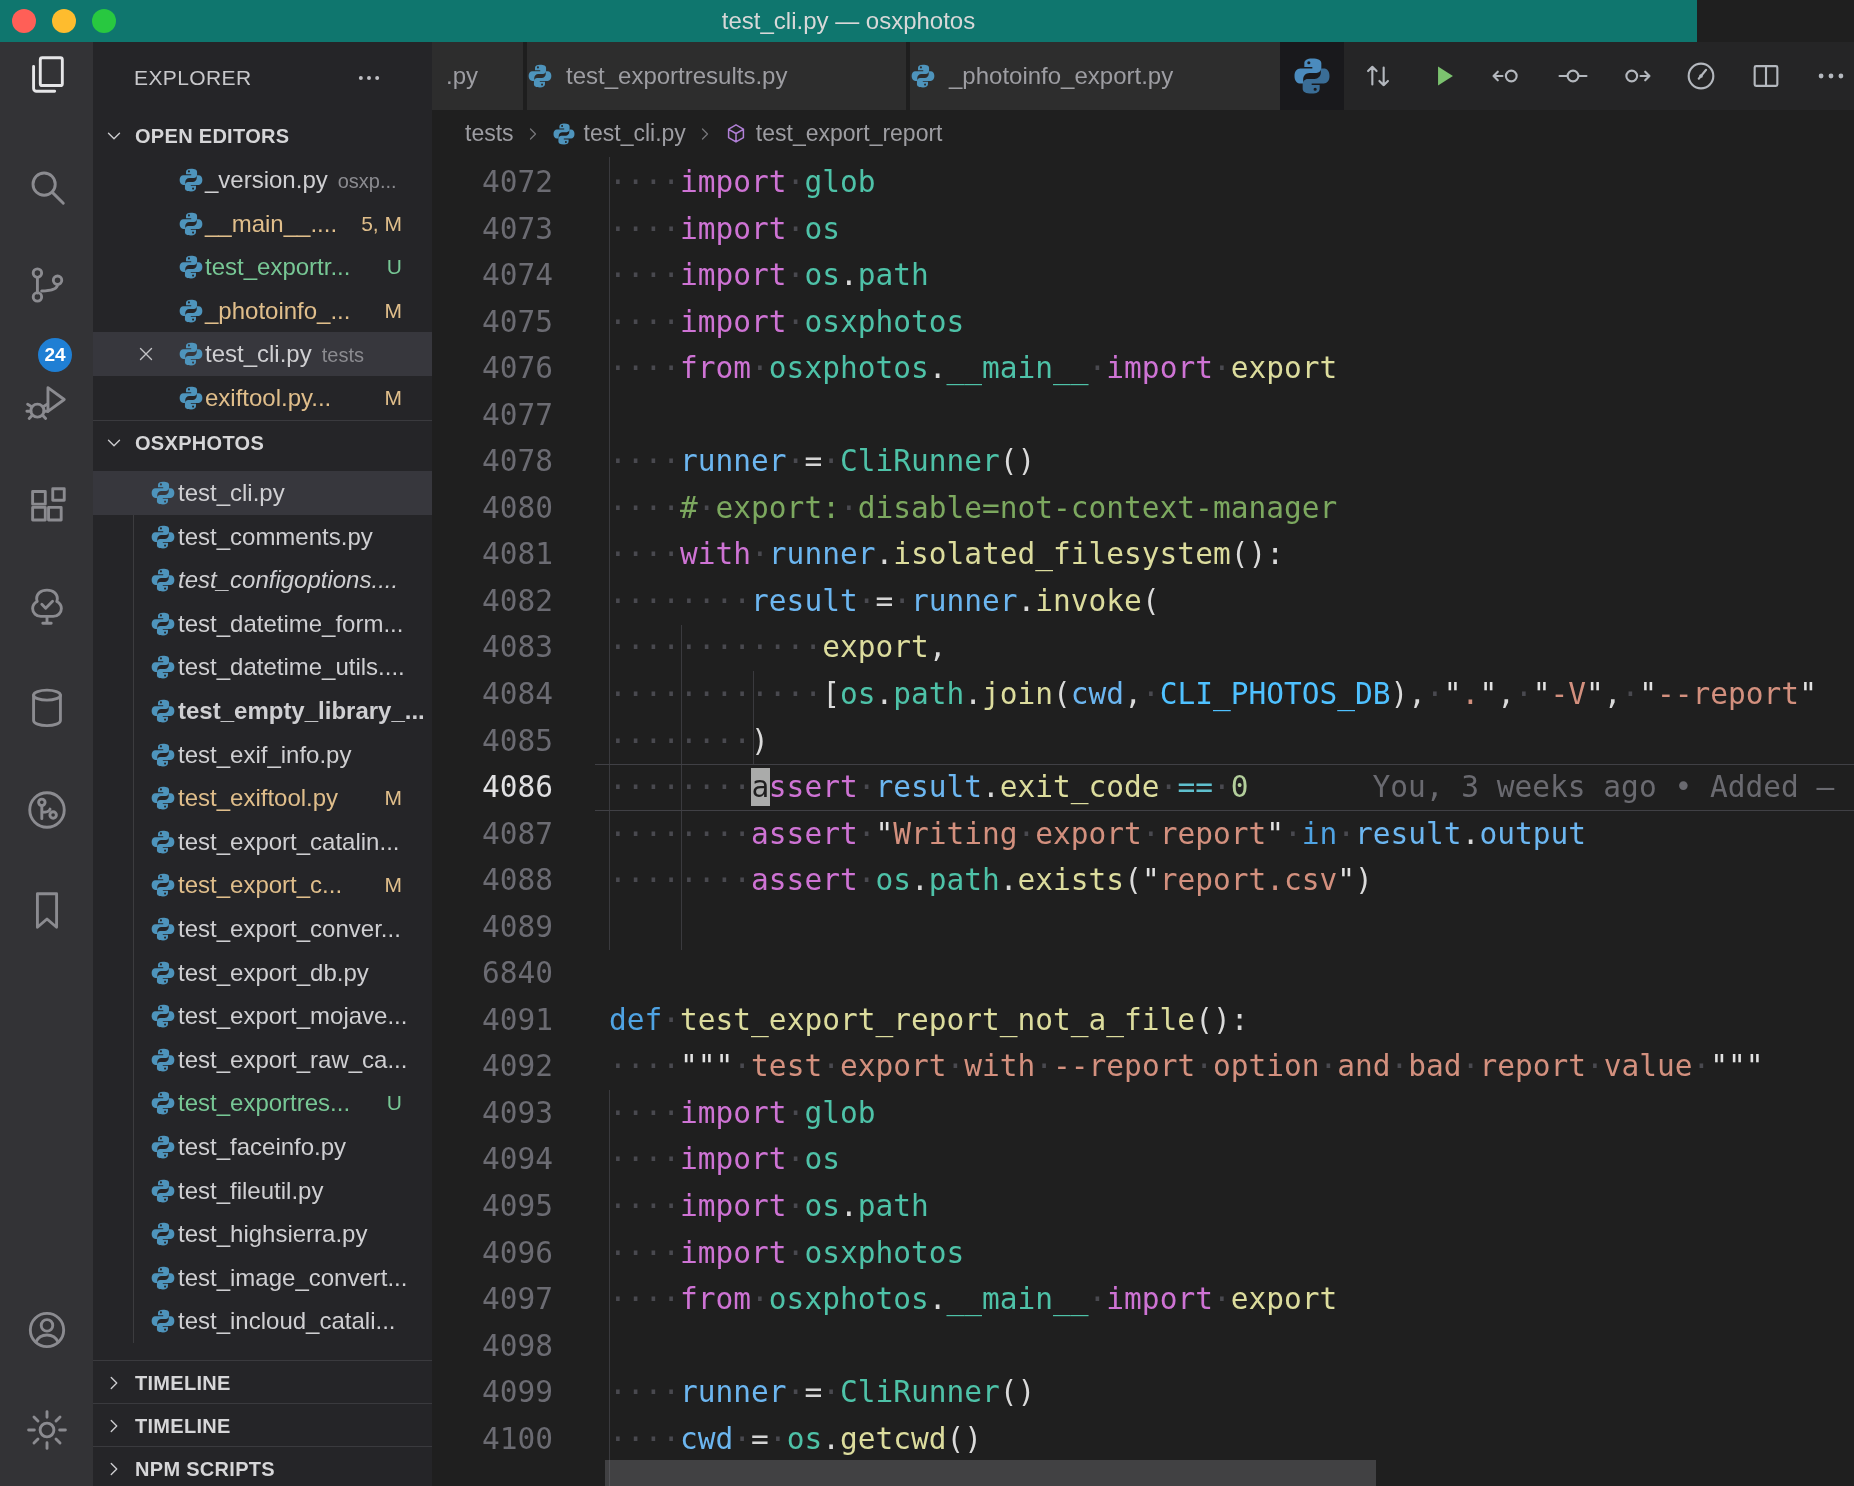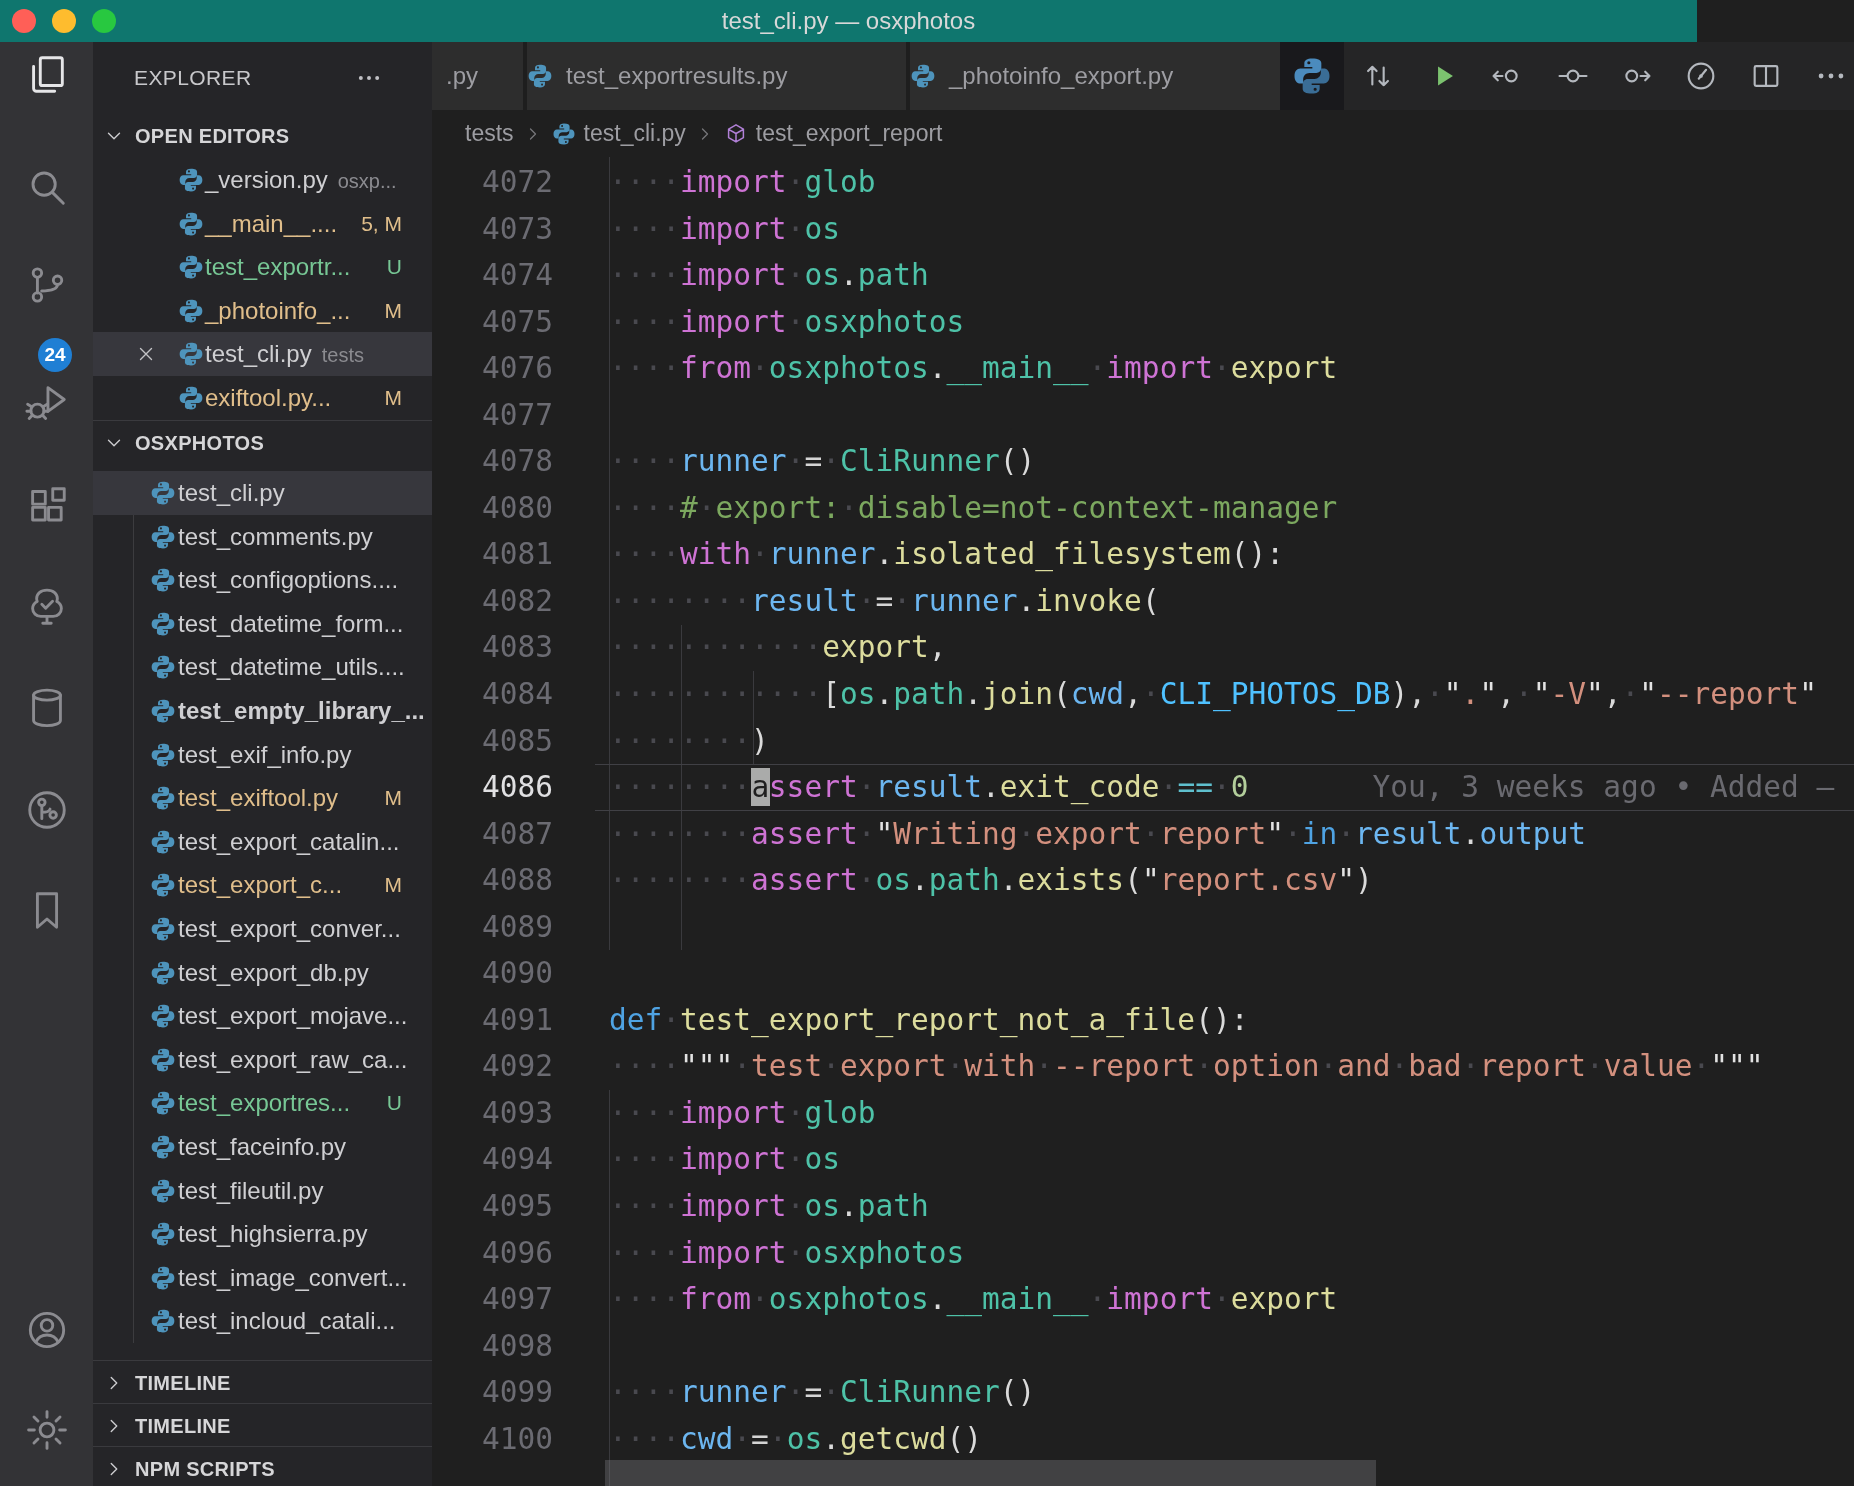--- a/index.html
+++ b/index.html
@@ -325,21 +325,21 @@
             <g fill="#4E94BC">
               <path d="M12 1.5c-2.9 0-4.6 1-4.6 2.9v2.2h4.8v.9H4.9C3 7.5 1.5 9.2 1.5 12c0 2.9 1.5 4.5 3.4 4.5h1.8v-2.6c0-2 1.7-3.7 3.7-3.7h4.2c1.7 0 3-1.4 3-3.1V4.4c0-1.9-1.7-2.9-5.6-2.9zm-1.9 1.6a.95.95 0 1 1 0 1.9.95.95 0 0 1 0-1.9z"></path>
             </g>
             <g fill="#4E94BC">
               <path d="M12 22.5c2.9 0 4.6-1 4.6-2.9v-2.2h-4.8v-.9h7.3c1.9 0 3.4-1.7 3.4-4.5 0-2.9-1.5-4.5-3.4-4.5h-1.8v2.6c0 2-1.7 3.7-3.7 3.7H9.4c-1.7 0-3 1.4-3 3.1v2.7c0 1.9 1.7 2.9 5.6 2.9zm1.9-1.6a.95.95 0 1 1 0-1.9.95.95 0 0 1 0 1.9z"></path>
             </g>
           </svg>
         </span>
         <span class="flabel" style="left:85px">test_comments.py</span>
       </div>
-      <div class="row" style="top: 516.2px; height: 43.6px;">
+      <div class="row" style="top: 516.2px; height: 43.6px; font-style: italic;">
         <span class="ficon icn" style="left:57px">
           <svg viewBox="0 0 24 24">
             <g fill="#4E94BC">
               <path d="M12 1.5c-2.9 0-4.6 1-4.6 2.9v2.2h4.8v.9H4.9C3 7.5 1.5 9.2 1.5 12c0 2.9 1.5 4.5 3.4 4.5h1.8v-2.6c0-2 1.7-3.7 3.7-3.7h4.2c1.7 0 3-1.4 3-3.1V4.4c0-1.9-1.7-2.9-5.6-2.9zm-1.9 1.6a.95.95 0 1 1 0 1.9.95.95 0 0 1 0-1.9z"></path>
             </g>
             <g fill="#4E94BC">
               <path d="M12 22.5c2.9 0 4.6-1 4.6-2.9v-2.2h-4.8v-.9h7.3c1.9 0 3.4-1.7 3.4-4.5 0-2.9-1.5-4.5-3.4-4.5h-1.8v2.6c0 2-1.7 3.7-3.7 3.7H9.4c-1.7 0-3 1.4-3 3.1v2.7c0 1.9 1.7 2.9 5.6 2.9zm1.9-1.6a.95.95 0 1 1 0-1.9.95.95 0 0 1 0 1.9z"></path>
             </g>
           </svg>
         </span>
@@ -741,21 +741,21 @@
         <div class="line"><span class="lnum">4080</span><span class="ltext"><span class="wsdot">····</span><span class="tk cm">#</span><span class="wsdot">·</span><span class="tk cm">export:</span><span class="wsdot">·</span><span class="tk cm">disable=not-context-manager</span></span></div>
         <div class="line"><span class="lnum">4081</span><span class="ltext"><span class="wsdot">····</span><span class="tk kw">with</span><span class="wsdot">·</span><span class="tk vr">runner</span><span class="tk pc">.</span><span class="tk fn">isolated_filesystem</span><span class="tk pc">():</span></span></div>
         <div class="line"><span class="lnum">4082</span><span class="ltext"><span class="wsdot">········</span><span class="tk vr">result</span><span class="wsdot">·</span><span class="tk pl">=</span><span class="wsdot">·</span><span class="tk vr">runner</span><span class="tk pc">.</span><span class="tk fn">invoke</span><span class="tk pc">(</span></span></div>
         <div class="line"><span class="lnum">4083</span><span class="ltext"><span class="wsdot">············</span><span class="tk fn">export</span><span class="tk pc">,</span></span></div>
         <div class="line"><span class="lnum">4084</span><span class="ltext"><span class="wsdot">············</span><span class="tk pc">[</span><span class="tk mod">os</span><span class="tk pc">.</span><span class="tk mod">path</span><span class="tk pc">.</span><span class="tk fn">join</span><span class="tk pc">(</span><span class="tk vr">cwd</span><span class="tk pc">,</span><span class="wsdot">·</span><span class="tk cn">CLI_PHOTOS_DB</span><span class="tk pc">),</span><span class="wsdot">·</span><span class="tk sq">"</span><span class="tk st">.</span><span class="tk sq">"</span><span class="tk pc">,</span><span class="wsdot">·</span><span class="tk sq">"</span><span class="tk st">-V</span><span class="tk sq">"</span><span class="tk pc">,</span><span class="wsdot">·</span><span class="tk sq">"</span><span class="tk st">--report</span><span class="tk sq">"</span></span></div>
         <div class="line"><span class="lnum">4085</span><span class="ltext"><span class="wsdot">········</span><span class="tk pc">)</span></span></div>
         <div class="line current"><div class="lhl"></div><span class="lnum">4086</span><span class="ltext"><span class="wsdot">········</span><span class="tk kw">assert</span><span class="wsdot">·</span><span class="tk vr">result</span><span class="tk pc">.</span><span class="tk fn">exit_code</span><span class="wsdot">·</span><span class="tk op">==</span><span class="wsdot">·</span><span class="tk nu">0</span><span class="blame">You, 3 weeks ago • Added —</span></span><span class="cursor">a</span></div>
         <div class="line"><span class="lnum">4087</span><span class="ltext"><span class="wsdot">········</span><span class="tk kw">assert</span><span class="wsdot">·</span><span class="tk sq">"</span><span class="tk st">Writing</span><span class="wsdot">·</span><span class="tk st">export</span><span class="wsdot">·</span><span class="tk st">report</span><span class="tk sq">"</span><span class="wsdot">·</span><span class="tk kb">in</span><span class="wsdot">·</span><span class="tk vr">result</span><span class="tk pc">.</span><span class="tk vr">output</span></span></div>
         <div class="line"><span class="lnum">4088</span><span class="ltext"><span class="wsdot">········</span><span class="tk kw">assert</span><span class="wsdot">·</span><span class="tk mod">os</span><span class="tk pc">.</span><span class="tk mod">path</span><span class="tk pc">.</span><span class="tk fn">exists</span><span class="tk pc">(</span><span class="tk sq">"</span><span class="tk st">report.csv</span><span class="tk sq">"</span><span class="tk pc">)</span></span></div>
         <div class="line"><span class="lnum">4089</span><span class="ltext"></span></div>
-        <div class="line"><span class="lnum">4090</span><span class="ltext"></span></div>
+        <div class="line"><span class="lnum">6840</span><span class="ltext"></span></div>
         <div class="line"><span class="lnum">4091</span><span class="ltext"><span class="tk kb">def</span><span class="wsdot">·</span><span class="tk fn">test_export_report_not_a_file</span><span class="tk pc">():</span></span></div>
         <div class="line"><span class="lnum">4092</span><span class="ltext"><span class="wsdot">····</span><span class="tk sq">"""</span><span class="wsdot">·</span><span class="tk st">test</span><span class="wsdot">·</span><span class="tk st">export</span><span class="wsdot">·</span><span class="tk st">with</span><span class="wsdot">·</span><span class="tk st">--report</span><span class="wsdot">·</span><span class="tk st">option</span><span class="wsdot">·</span><span class="tk st">and</span><span class="wsdot">·</span><span class="tk st">bad</span><span class="wsdot">·</span><span class="tk st">report</span><span class="wsdot">·</span><span class="tk st">value</span><span class="wsdot">·</span><span class="tk sq">"""</span></span></div>
         <div class="line"><span class="lnum">4093</span><span class="ltext"><span class="wsdot">····</span><span class="tk kw">import</span><span class="wsdot">·</span><span class="tk mod">glob</span></span></div>
         <div class="line"><span class="lnum">4094</span><span class="ltext"><span class="wsdot">····</span><span class="tk kw">import</span><span class="wsdot">·</span><span class="tk mod">os</span></span></div>
         <div class="line"><span class="lnum">4095</span><span class="ltext"><span class="wsdot">····</span><span class="tk kw">import</span><span class="wsdot">·</span><span class="tk mod">os</span><span class="tk pc">.</span><span class="tk mod">path</span></span></div>
         <div class="line"><span class="lnum">4096</span><span class="ltext"><span class="wsdot">····</span><span class="tk kw">import</span><span class="wsdot">·</span><span class="tk mod">osxphotos</span></span></div>
         <div class="line"><span class="lnum">4097</span><span class="ltext"><span class="wsdot">····</span><span class="tk kw">from</span><span class="wsdot">·</span><span class="tk mod">osxphotos</span><span class="tk pc">.</span><span class="tk mod">__main__</span><span class="wsdot">·</span><span class="tk kw">import</span><span class="wsdot">·</span><span class="tk fn">export</span></span></div>
         <div class="line"><span class="lnum">4098</span><span class="ltext"></span></div>
         <div class="line"><span class="lnum">4099</span><span class="ltext"><span class="wsdot">····</span><span class="tk vr">runner</span><span class="wsdot">·</span><span class="tk pl">=</span><span class="wsdot">·</span><span class="tk mod">CliRunner</span><span class="tk pc">()</span></span></div>
         <div class="line"><span class="lnum">4100</span><span class="ltext"><span class="wsdot">····</span><span class="tk vr">cwd</span><span class="wsdot">·</span><span class="tk pl">=</span><span class="wsdot">·</span><span class="tk mod">os</span><span class="tk pc">.</span><span class="tk fn">getcwd</span><span class="tk pc">()</span></span></div>

